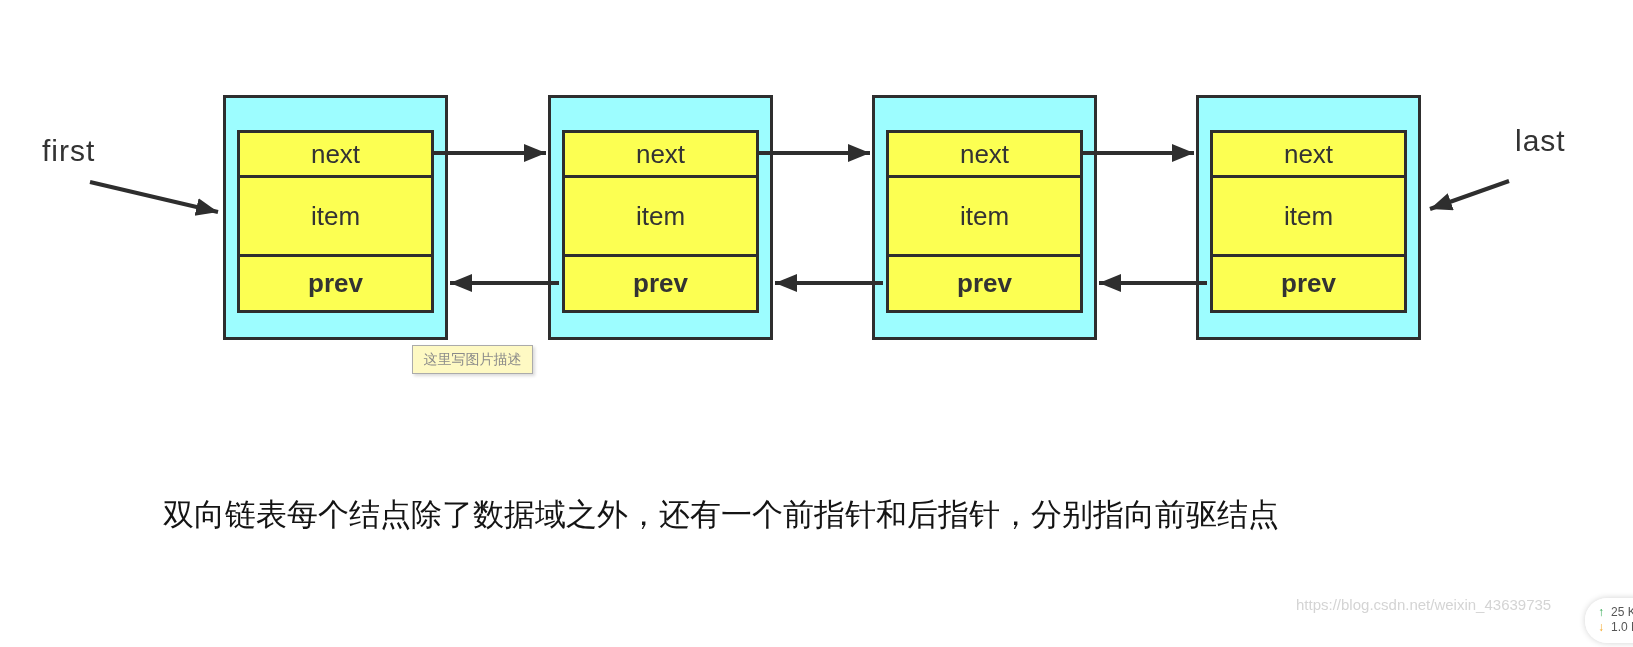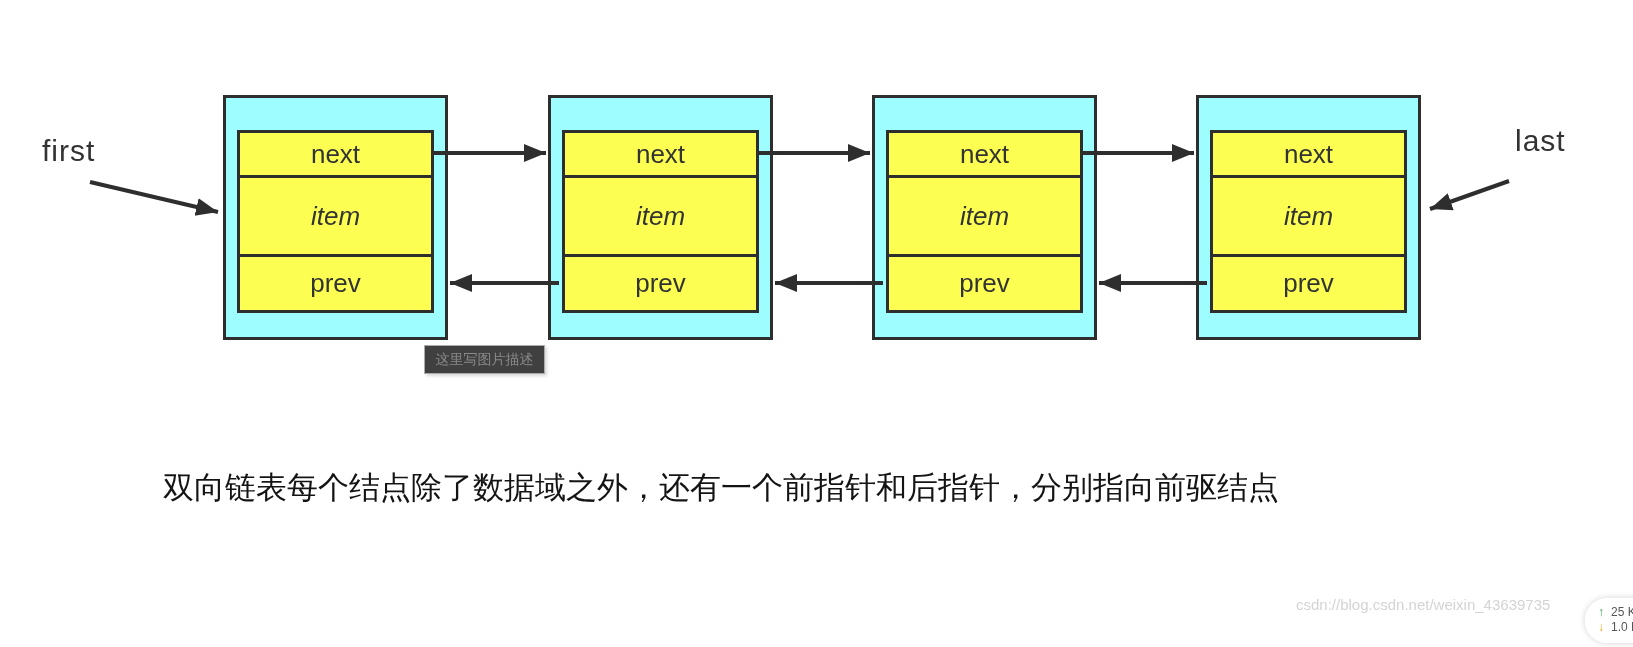--- a/index.html
+++ b/index.html
@@ -20,46 +20,46 @@
   .node.n4 { left:1196px; }
   .cellstack {
     position:absolute; left:11px; top:32px; width:197px;
     box-sizing:border-box; border:3px solid var(--line,#2e2e2e);
   }
   .cell {
     background:var(--cell-bg,#FCFF52); text-align:center;
     font-size:26px; color:#333; overflow:hidden;
   }
   .cell.next { height:42px; line-height:42px; }
-  .cell.item { height:76px; line-height:76px; border-top:3px solid var(--line,#2e2e2e);font-style:italic; }
-  .cell.prev { height:53px; line-height:53px; border-top:3px solid var(--line,#2e2e2e); }
+  .cell.item { height:76px; line-height:76px; border-top:3px solid var(--line,#2e2e2e); }
+  .cell.prev { height:53px; line-height:53px; border-top:3px solid var(--line,#2e2e2e);font-weight:bold; }
 
   
   svg.arrows { position:absolute; left:0; top:0; pointer-events:none; }
   svg.arrows line { stroke:var(--line,#2e2e2e); stroke-width:4; }
   svg.arrows marker path { fill:var(--line,#2e2e2e); }
 
   
   .ptr-label {
     position:absolute; font-size:30px; color:#333; letter-spacing:1px;
   }
   .ptr-label.first { left:42px;  top:134px; }
   .ptr-label.last  { left:1490px; top:124px;margin-left:25px; }
 
   
   .caption {
     position:absolute; left:412px; top:345px; width:121px; height:29px;
-    box-sizing:border-box; background:#404040; border:1px solid #ababab;
+    box-sizing:border-box; background:#fef9c3; border:1px solid #ababab;
     box-shadow:2px 2px 3px rgba(0,0,0,0.15);
-    font-size:14px; line-height:27px; text-align:center; color:#8a8a8a;margin-left:12px;
+    font-size:14px; line-height:27px; text-align:center; color:#8a8a8a;
   }
 
   
   .paragraph {
-    position:absolute; left:163px; top:464px; width:1260px;
+    position:absolute; left:163px; top:491px; width:1260px;
     font-family:"Liberation Serif","DejaVu Serif",serif;
     font-size:31px; line-height:48px; color:#141414;
   }
 
   
   .watermark {
     position:absolute; left:1296px; top:596px; z-index:1;
     font-size:15px; color:#d4d4d4; white-space:nowrap;
   }
 
@@ -147,21 +147,21 @@
       <line x1="1509" y1="181" x2="1430" y2="209" marker-end="url(#ah)"></line>
     </g>
   </svg>
 
   <div class="caption">这里写图片描述</div>
 
   <div class="paragraph">
     <div>双向链表每个结点除了数据域之外，还有一个前指针和后指针，分别指向前驱结点</div>
   </div>
 
-  <div class="watermark">csdn://blog.csdn.net/weixin_43639735</div>
+  <div class="watermark">https://blog.csdn.net/weixin_43639735</div>
 
   <div class="net-widget">
     <div class="net-row">
       <span class="arrow up">↑</span><span class="val">25 K</span>
     </div>
     <div class="net-row">
       <span class="arrow down">↓</span><span class="val">1.0 M</span>
     </div>
   </div>
 

